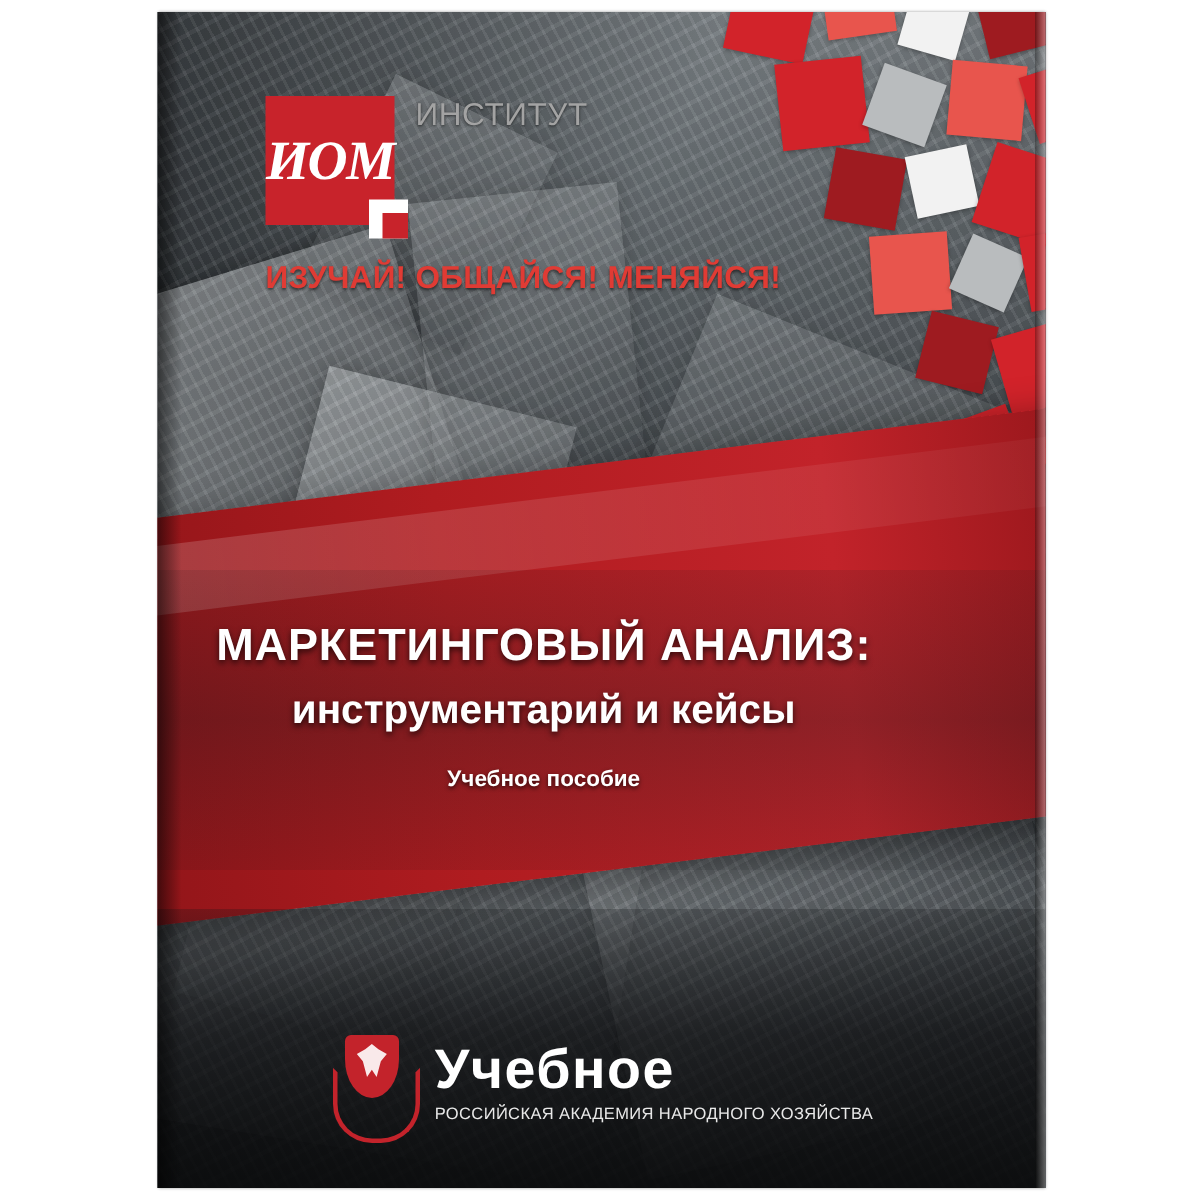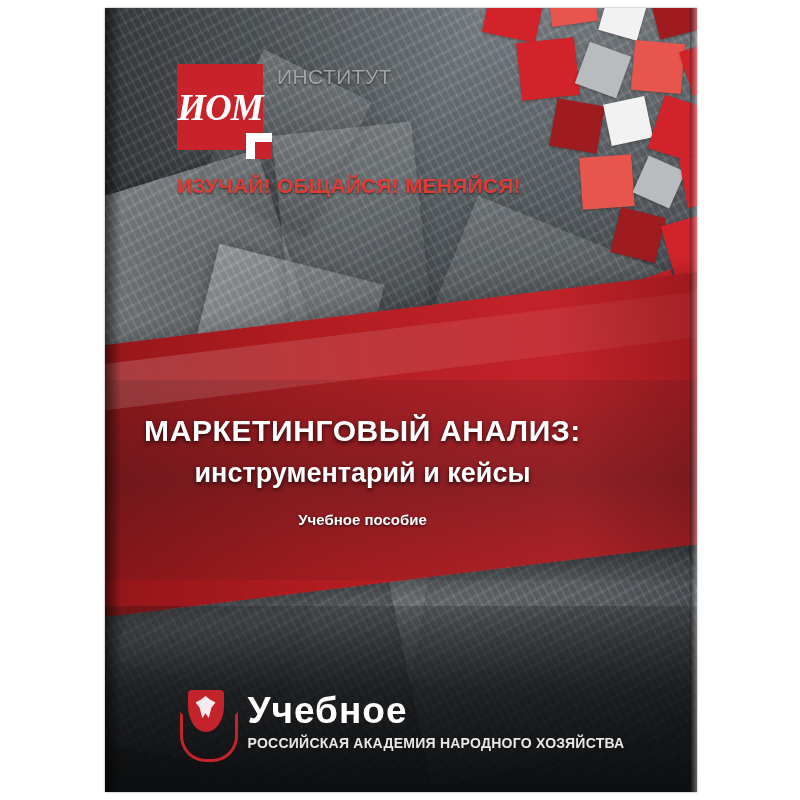--- a/index.html
+++ b/index.html
@@ -270,22 +270,22 @@
     color: #ffffff;
   }
   .ranepa-abbr {
     font-size: 37px;
     font-weight: bold;
     letter-spacing: 1px;
     line-height: 1;
   }
   .ranepa-full {
     margin-top: 5px;
-    font-size: 14px;
-    font-weight: bold;
+    font-size: 11px;
+    font-weight: normal;
     line-height: 1.32;
     letter-spacing: 0.25px;
     text-transform: uppercase;
     color: #e8e8e8;
   }
 
   
   .spine {
     position: absolute;
     left: 0;

